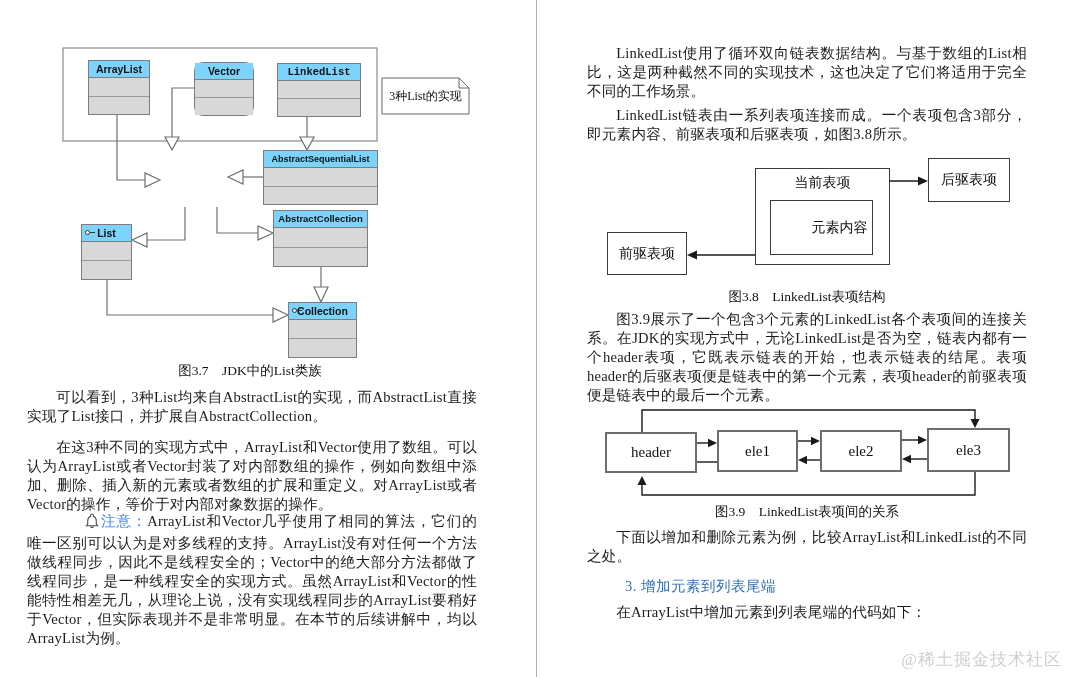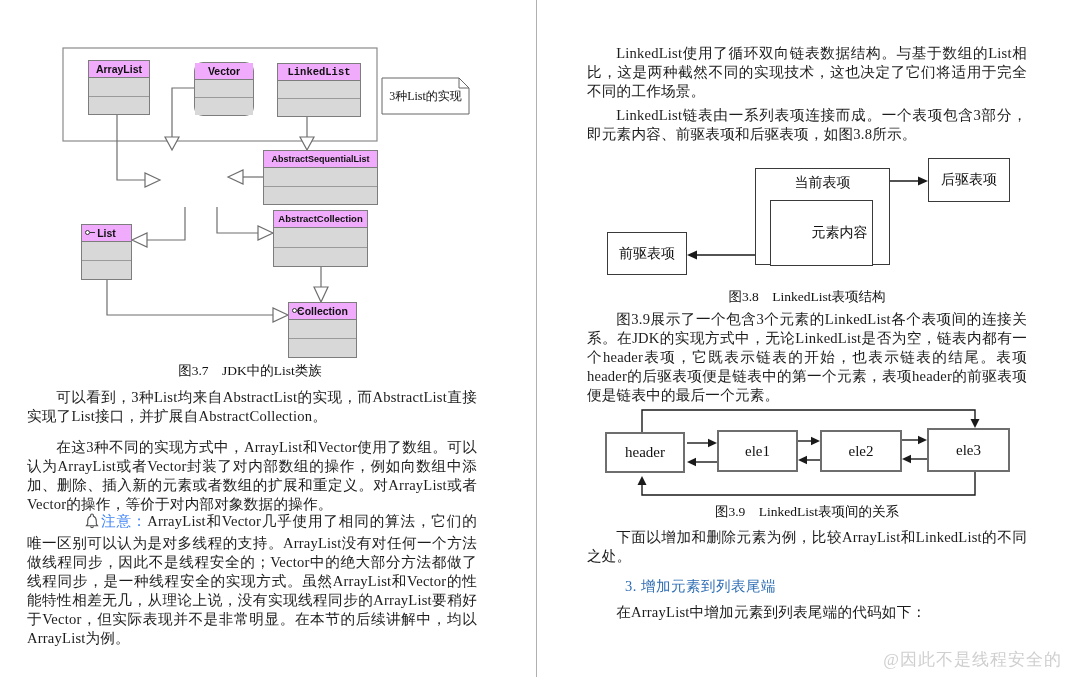--- a/index.html
+++ b/index.html
@@ -12,21 +12,21 @@
           text-indent:2em; letter-spacing:0.2px; }
   .caption { position:absolute; text-align:center; font-size:13.5px; color:#111; }
 
   
   .fig37 { position:absolute; left:25px; top:45px; width:450px; height:335px; }
   .fig37 svg { position:absolute; left:0; top:0; }
   .uml-box { position:absolute; border:1px solid #7d7d7d; background:#ececec;
              display:flex; flex-direction:column;
              font-family:"Liberation Sans","DejaVu Sans",sans-serif; }
   .uml-title { position:relative; height:17px; line-height:16px; text-align:center;
-               font-size:10.5px; font-weight:bold; color:#101010; background:#f0abfc;
+               font-size:10.5px; font-weight:bold; color:#101010; background:#7dd3fc;
                border-bottom:1px solid #7d7d7d; white-space:nowrap; overflow:visible; }
   .uml-title.long { font-size:9px; }
   .uml-title.med  { font-size:9.5px; }
   .uml-row { flex:1; background:#d8d8d8; border-bottom:1px solid #9a9a9a; }
   .uml-row:last-child { border-bottom:none; }
   .lolli { position:absolute; left:3px; top:50%; margin-top:-3px; display:inline-flex; align-items:center; }
   .lolli-circle { width:5px; height:5px; border:1px solid #333; border-radius:50%; background:#fff; }
   .lolli-stem { width:5px; height:1px; background:#333; }
   .uml-note-text { position:absolute; left:357px; top:33px; width:87px; height:36px;
                    display:flex; align-items:center; justify-content:center;
@@ -159,21 +159,21 @@
     <div class="fig38" style="left:51px; top:150px; width:440px; height:132px;">
       <svg width="440" height="132" viewBox="0 0 440 132">
         <line x1="271" y1="31" x2="334" y2="31" stroke="#1a1a1a" stroke-width="1.4"></line>
         <polygon points="341,31 331,26.5 331,35.5" fill="#1a1a1a"></polygon>
         <line x1="183" y1="105" x2="107" y2="105" stroke="#1a1a1a" stroke-width="1.4"></line>
         <polygon points="100,105 110,100.5 110,109.5" fill="#1a1a1a"></polygon>
       </svg>
       <div class="figbox" style="left:168px; top:18px; width:135px; height:97px; align-items:flex-start; justify-content:center;">
         <span style="margin-top:5px;">当前表项</span>
       </div>
-      <div class="figbox" style="left:183px; top:50px; width:103px; height:66px;padding-left:36px;">元素内容</div>
+      <div class="figbox" style="left:183px; top:50px; width:103px; height:55px;padding-left:36px;">元素内容</div>
       <div class="figbox" style="left:341px; top:8px; width:82px; height:44px;">后驱表项</div>
       <div class="figbox" style="left:20px; top:82px; width:80px; height:43px;">前驱表项</div>
     </div>
     <div class="caption" style="left:51px; top:288px; width:440px;">图3.8　LinkedList表项结构</div>
 
     <div class="para" style="left:51px; top:310px; width:440px;">图3.9展示了一个包含3个元素的LinkedList各个表项间的连接关系。在JDK的实现方式中，无论LinkedList是否为空，链表内都有一个header表项，它既表示链表的开始，也表示链表的结尾。表项header的后驱表项便是链表中的第一个元素，表项header的前驱表项便是链表中的最后一个元素。</div>
 
     <div class="fig39" style="left:51px; top:405px; width:440px; height:95px;">
       <svg width="440" height="95" viewBox="0 0 440 95">
 
@@ -191,26 +191,26 @@
         <line x1="211" y1="36" x2="227" y2="36" stroke="#1a1a1a" stroke-width="1.4"></line>
         <polygon points="233,36 224,31.8 224,40.2" fill="#1a1a1a"></polygon>
         <line x1="233" y1="55" x2="217" y2="55" stroke="#1a1a1a" stroke-width="1.4"></line>
         <polygon points="211,55 220,50.8 220,59.2" fill="#1a1a1a"></polygon>
 
         <line x1="315" y1="35" x2="334" y2="35" stroke="#1a1a1a" stroke-width="1.4"></line>
         <polygon points="340,35 331,30.8 331,39.2" fill="#1a1a1a"></polygon>
         <line x1="340" y1="54" x2="321" y2="54" stroke="#1a1a1a" stroke-width="1.4"></line>
         <polygon points="315,54 324,49.8 324,58.2" fill="#1a1a1a"></polygon>
       </svg>
-      <div class="node" style="left:18px; top:27px; width:80px; height:41px;">header</div>
+      <div class="node" style="left:18px; top:27px; width:92px; height:41px;">header</div>
       <div class="node" style="left:130px; top:25px; width:81px; height:42px;">ele1</div>
       <div class="node" style="left:233px; top:25px; width:82px; height:42px;">ele2</div>
       <div class="node" style="left:340px; top:23px; width:83px; height:44px;">ele3</div>
     </div>
     <div class="caption" style="left:51px; top:503px; width:440px;">图3.9　LinkedList表项间的关系</div>
 
     <div class="para" style="left:51px; top:528px; width:440px;">下面以增加和删除元素为例，比较ArrayList和LinkedList的不同之处。</div>
     <div class="heading-blue" style="left:89px; top:577px;">3. 增加元素到列表尾端</div>
     <div class="para" style="left:51px; top:603px; width:440px;">在ArrayList中增加元素到列表尾端的代码如下：</div>
   </div>
 
-  <div class="watermark">@因此不是线程安全的</div>
+  <div class="watermark">@稀土掘金技术社区</div>
 </div>
 
 </body></html>

